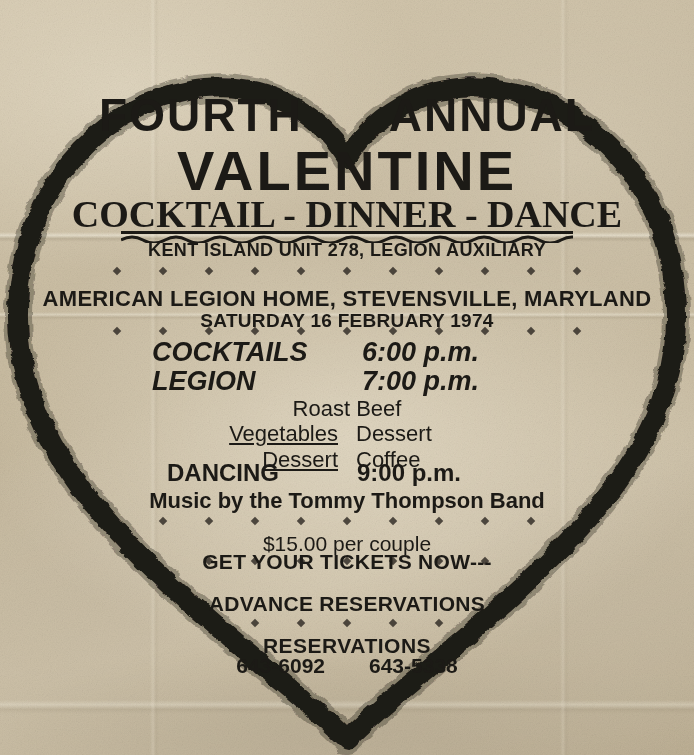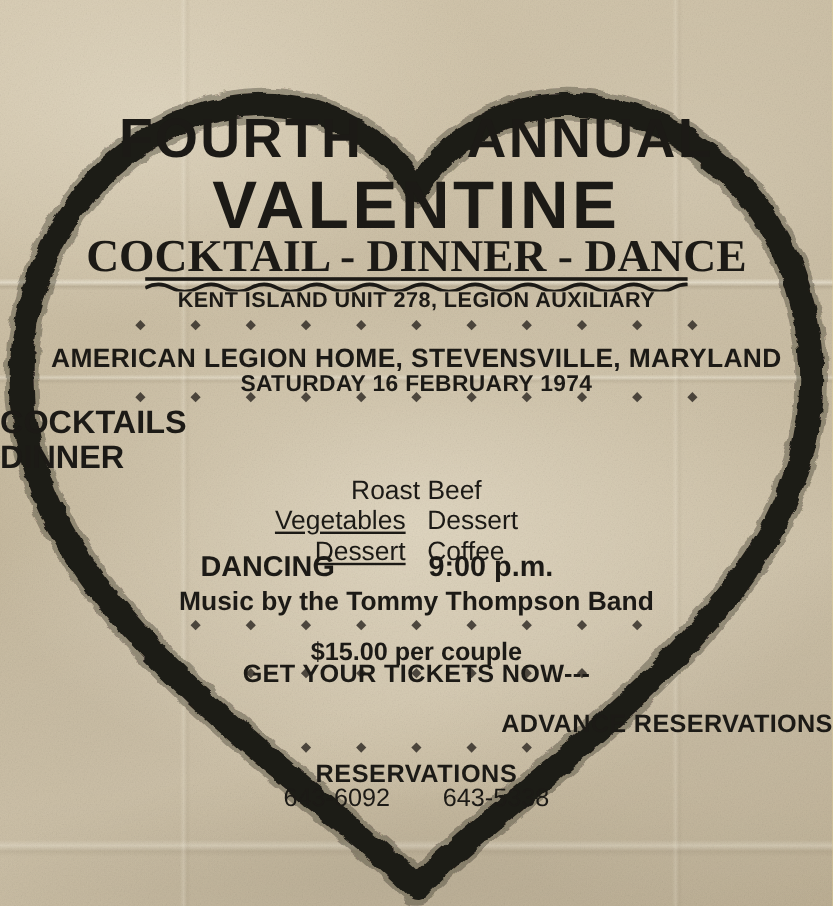--- a/index.html
+++ b/index.html
@@ -133,22 +133,24 @@
 
   .sched {
     position: absolute;
     top: 338px;
     left: 0; right: 0;
     font-size: 27px;
     font-weight: bold;
   }
   .sched .row {
     display: flex;
+    justify-content: center;
     align-items: baseline;
     line-height: 1.08;
+    font-style: italic;
   }
   .sched .lbl { width: 210px; text-align: left; padding-left: 0; }
   .sched .val { width: 180px; text-align: left; }
 
   .menu {
     position: absolute;
     top: 396px;
     left: 0; right: 0;
     font-size: 22px;
   }
@@ -166,45 +168,44 @@
   .t-dancing .val { display: inline-block; width: 170px; text-align: left; }
 
   .t-music {
     top: 488px;
     font-size: 22px;
     font-weight: bold;
   }
   .t-price {
     top: 532px;
     font-size: 21px;
-    font-weight: bold;
+    font-weight: normal;
   }
   .t-tickets {
     top: 550px;
     font-size: 21px;
     font-weight: bold;
     letter-spacing: .3px;
   }
   .t-advance {
     top: 592px;
     font-size: 21px;
     font-weight: bold;
     letter-spacing: .3px;
-    text-align: right;
   }
   .t-resv {
     top: 634px;
     font-size: 21px;
     font-weight: bold;
     letter-spacing: .5px;
   }
   .t-phones {
     top: 654px;
     font-size: 21px;
-    font-weight: normal;
+    font-weight: bold;
   }
   .t-phones .p { display: inline-block; }
   .t-phones .sp { display: inline-block; width: 44px; }
 
   
   .dots {
     position: absolute;
     left: 0; right: 0;
     height: 8px;
     display: flex;
@@ -320,23 +321,25 @@
         <span></span>
         <span></span>
         <span></span>
         <span></span>
         <span></span>
     </div>
 
     <div class="sched">
       <div class="row">
         <div class="lbl">COCKTAILS</div>
+        <div class="val">6:00 p.m.</div>
       </div>
       <div class="row">
-        <div class="lbl">DINNER</div>
+        <div class="lbl">LEGION</div>
+        <div class="val">7:00 p.m.</div>
       </div>
     </div>
 
     <div class="menu">
       <div class="mrow center">Roast Beef</div>
       <div class="mrow">
         <div class="m1">Vegetables</div>
         <div class="m2">Dessert</div>
       </div>
       <div class="mrow">

